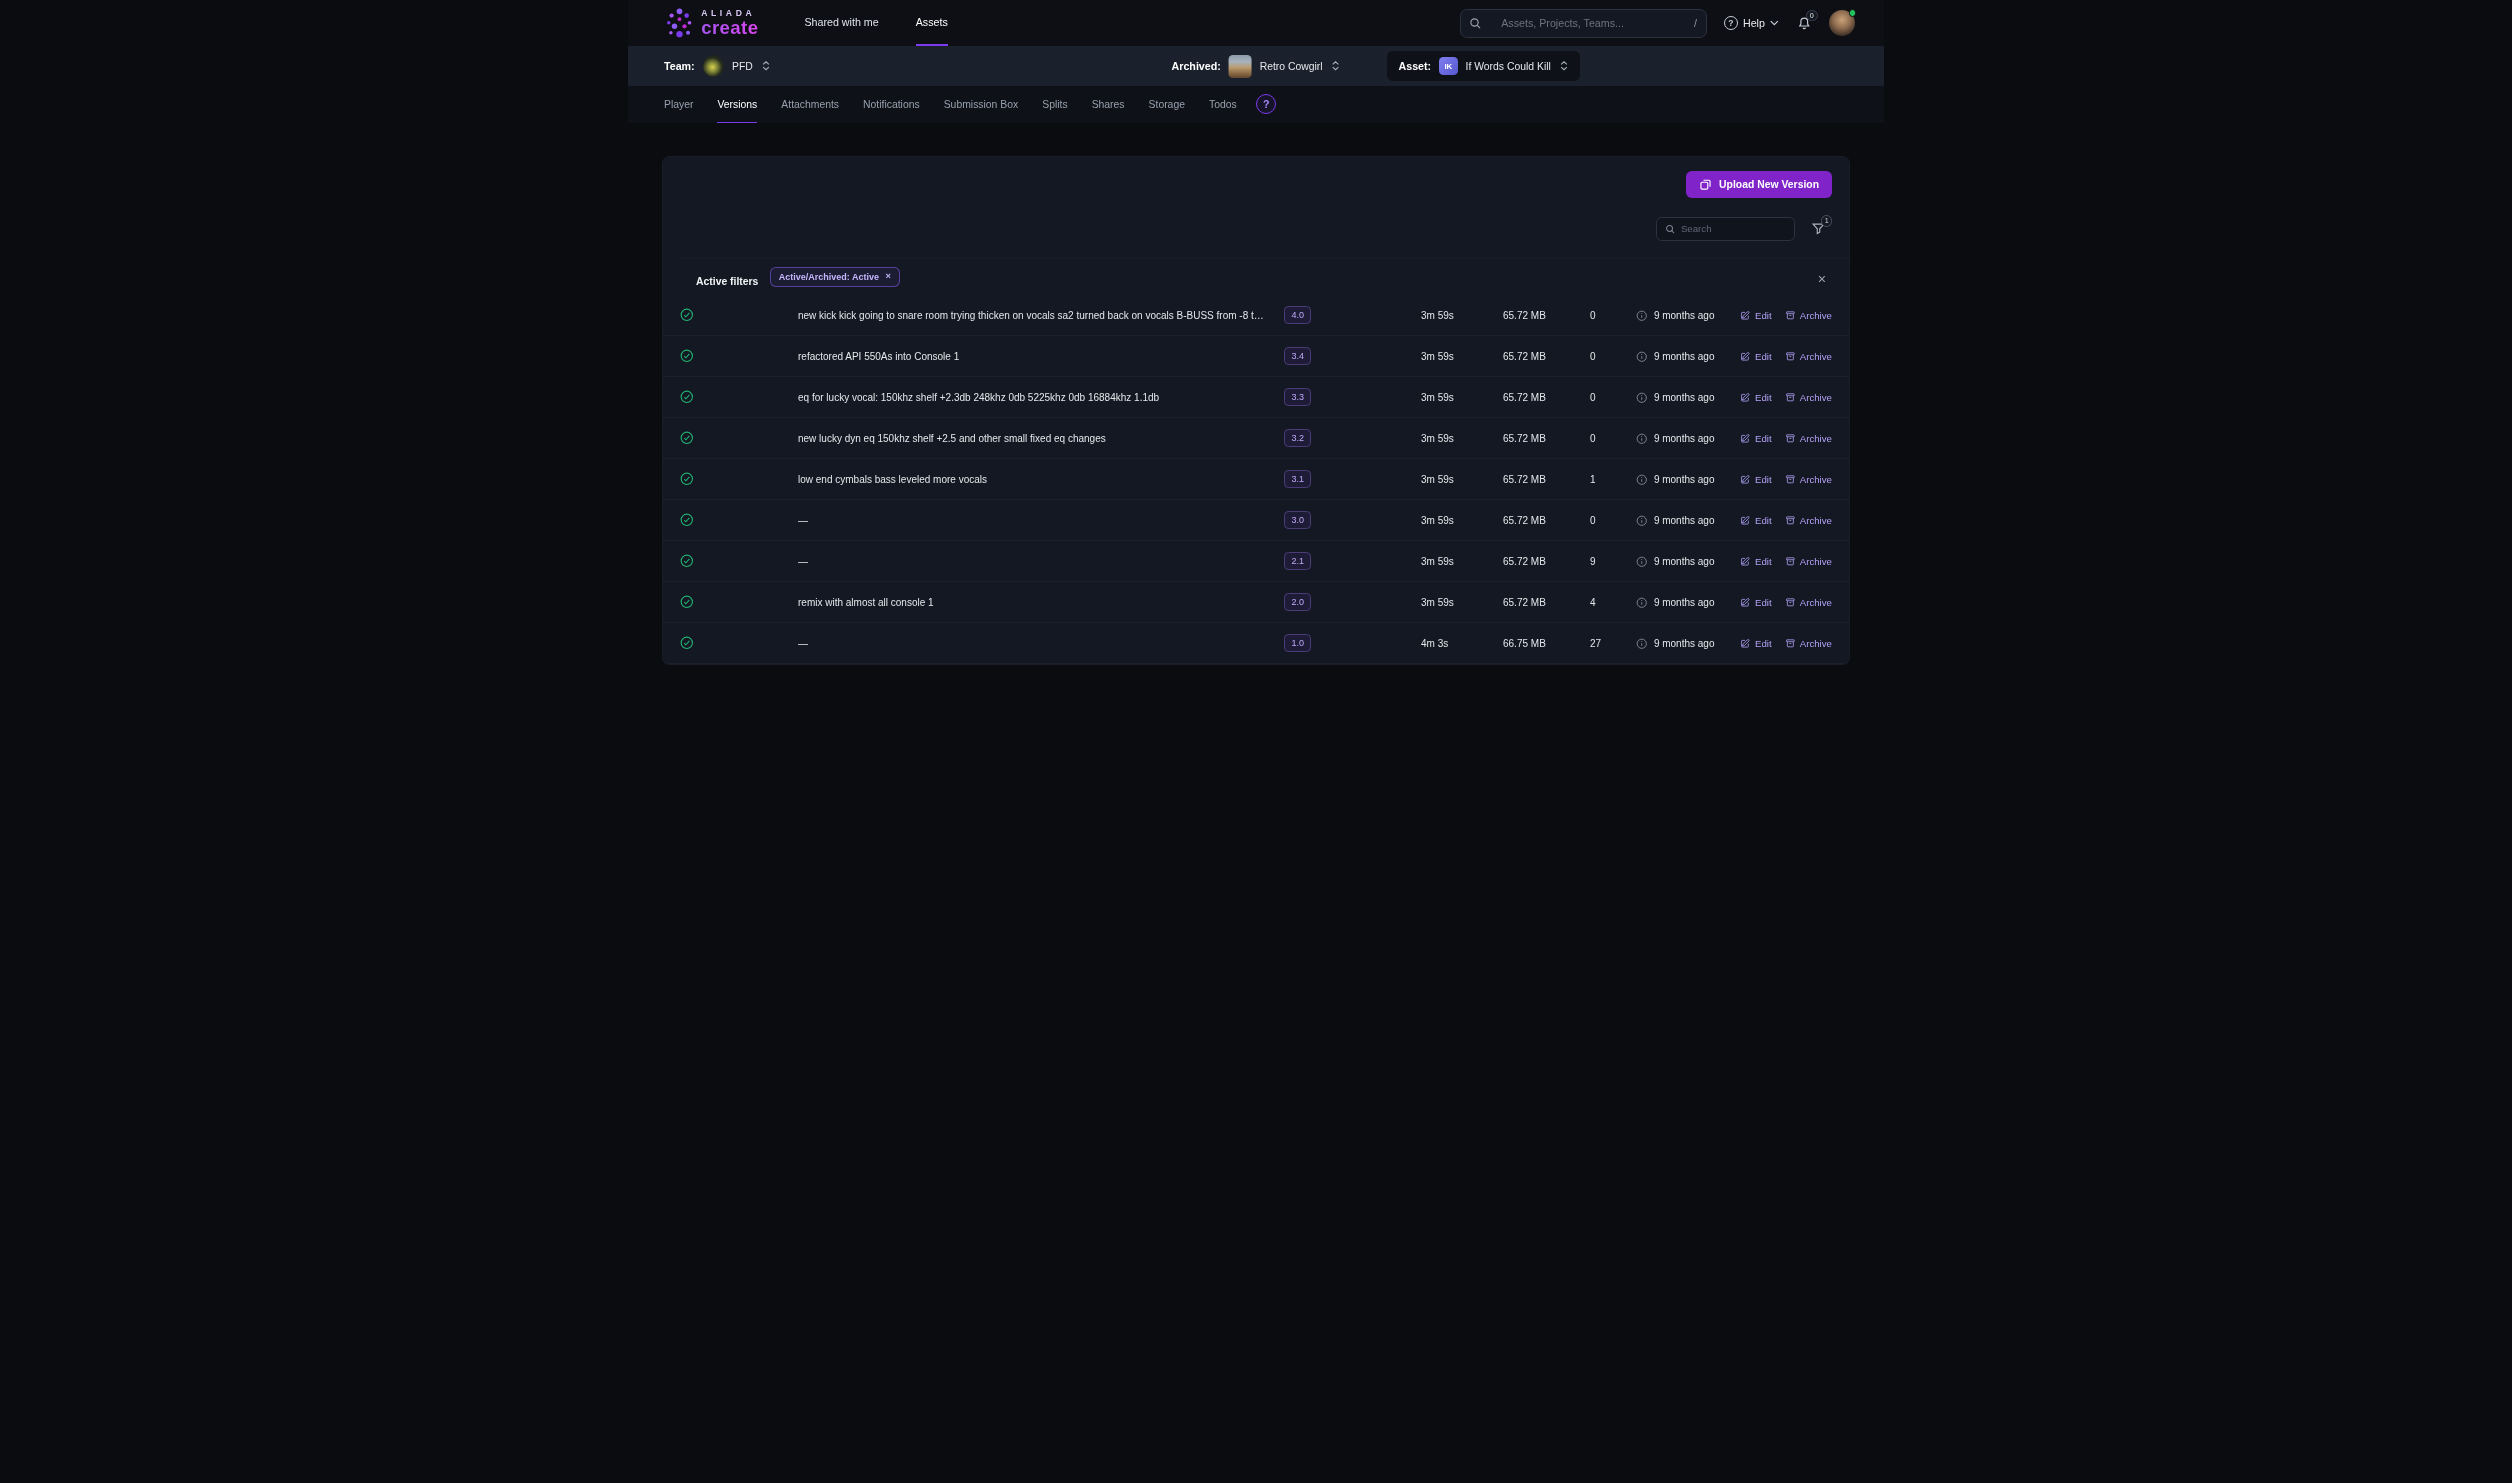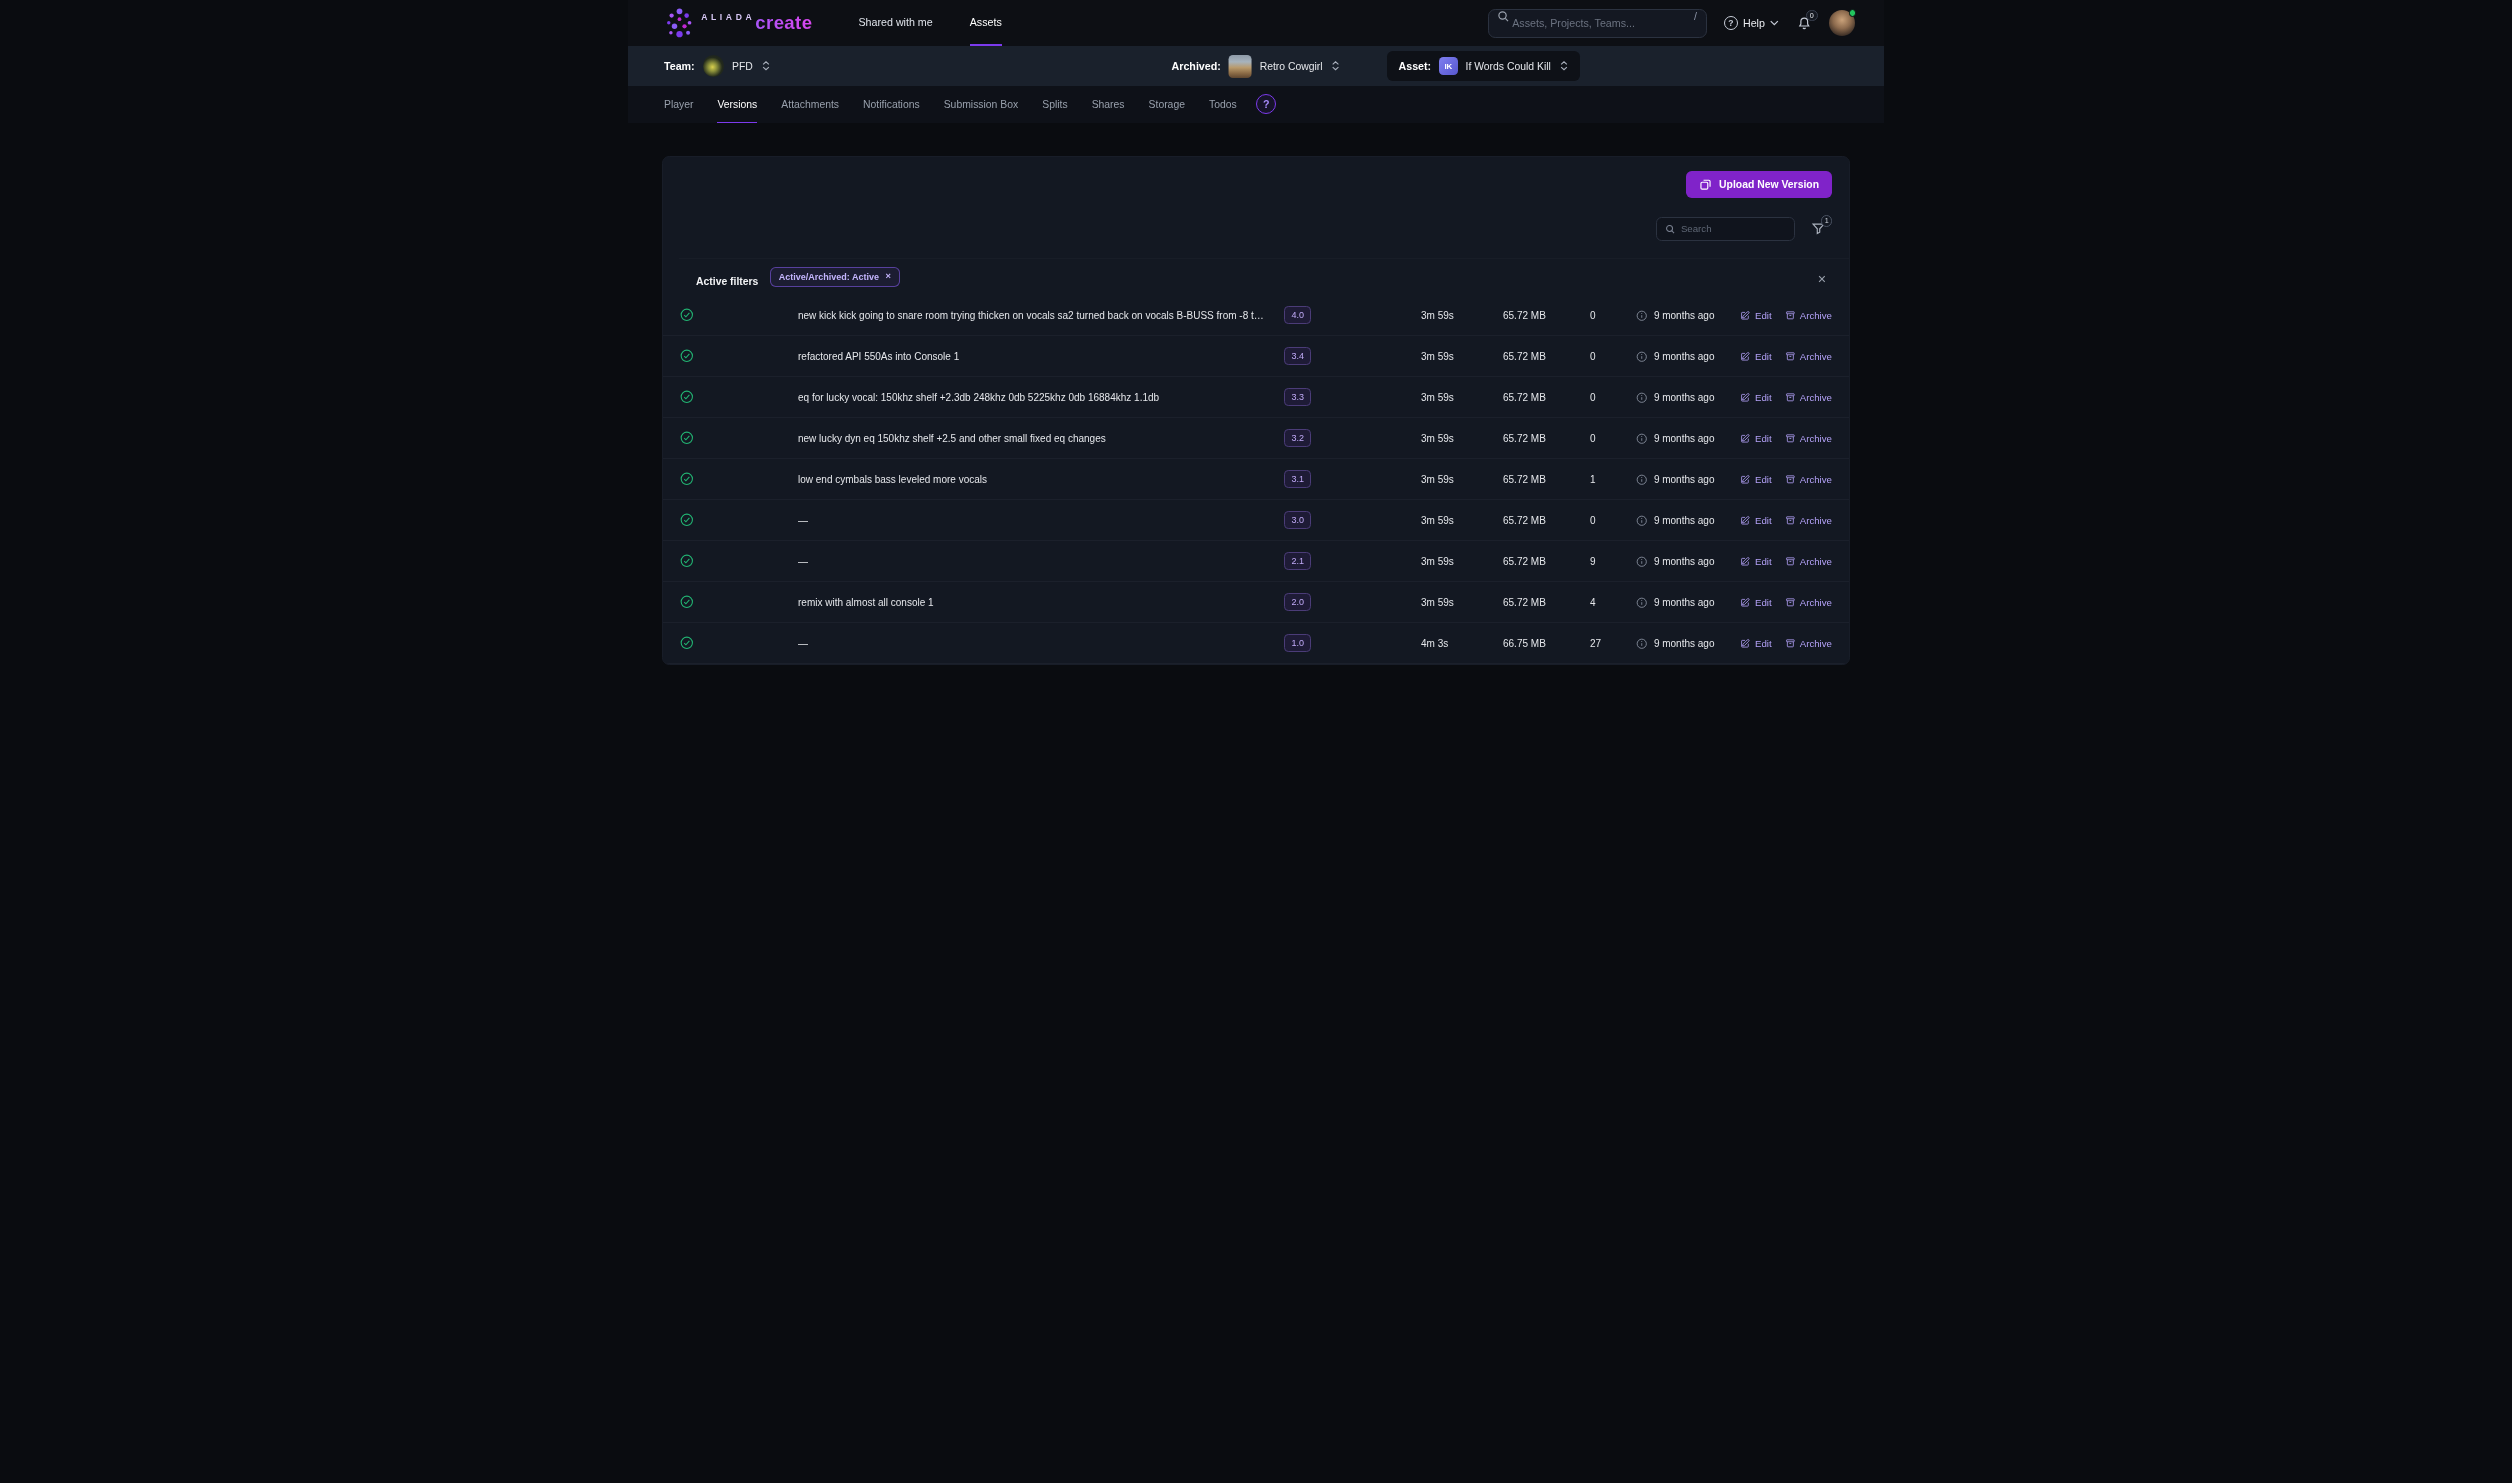--- a/index.html
+++ b/index.html
@@ -10,37 +10,37 @@
     -webkit-font-smoothing: antialiased;
   }
   .page { width: 1256px; min-height: 742px; margin: 0 auto; background: #0a0c10; }
 
   
   .navbar {
     height: 46px; background: #0d0f14; display: flex; align-items: stretch;
     padding: 0 29px 0 37px;
   }
   .logo { display: flex; align-items: center; gap: 7.2px; cursor: pointer; }
-  .logo-text { display: flex; line-height: 1; }
+  .logo-text { display: flex; flex-direction: column; line-height: 1; }
   .logo-line1 { font-size: 8.6px; letter-spacing: 3.6px; color: #d9c9f7; font-weight: 600; }
   .logo-line2 {
     font-size: 18.6px; font-weight: 700; margin-top: 1.4px; letter-spacing: 0.4px;
     background: linear-gradient(90deg, #a855f7, #d946ef);
     -webkit-background-clip: text; background-clip: text; color: transparent;
   }
   .top-nav { display: flex; margin-left: 46px; gap: 37px; }
   .top-nav-item {
     display: flex; align-items: center; height: 100%; font-size: 10.7px; color: #dfe3ea;
     border-bottom: 2.1px solid transparent; cursor: pointer;
   }
   .top-nav-item.active { color: #ffffff; border-bottom-color: #7c3aed; }
   .nav-right { margin-left: auto; display: flex; align-items: center; gap: 17px; }
   .global-search {
-    width: 219px; height: 29px; border-radius: 7.2px; background: #141822;
-    border: 0.7px solid #2b3240; display: flex; gap: 2px; padding: 0 8.6px;
+    width: 247px; height: 29px; border-radius: 7.2px; background: #141822;
+    border: 0.7px solid #2b3240; display: flex; align-items: center; gap: 19px; padding: 0 8.6px;
   }
   .global-search input {
     flex: 1; background: transparent; border: 0; outline: none; color: #e5e7eb; font-size: 10.7px;
     font-family: inherit;
   }
   .global-search input::placeholder { color: #6b7280; }
   .slash-hint { color: #8b93a5; font-size: 10.7px; }
   .help-group { display: flex; align-items: center; gap: 5px; cursor: pointer; }
   .qmark {
     width: 14.3px; height: 14.3px; border: 1.2px solid #c7cdd8; border-radius: 50%;

